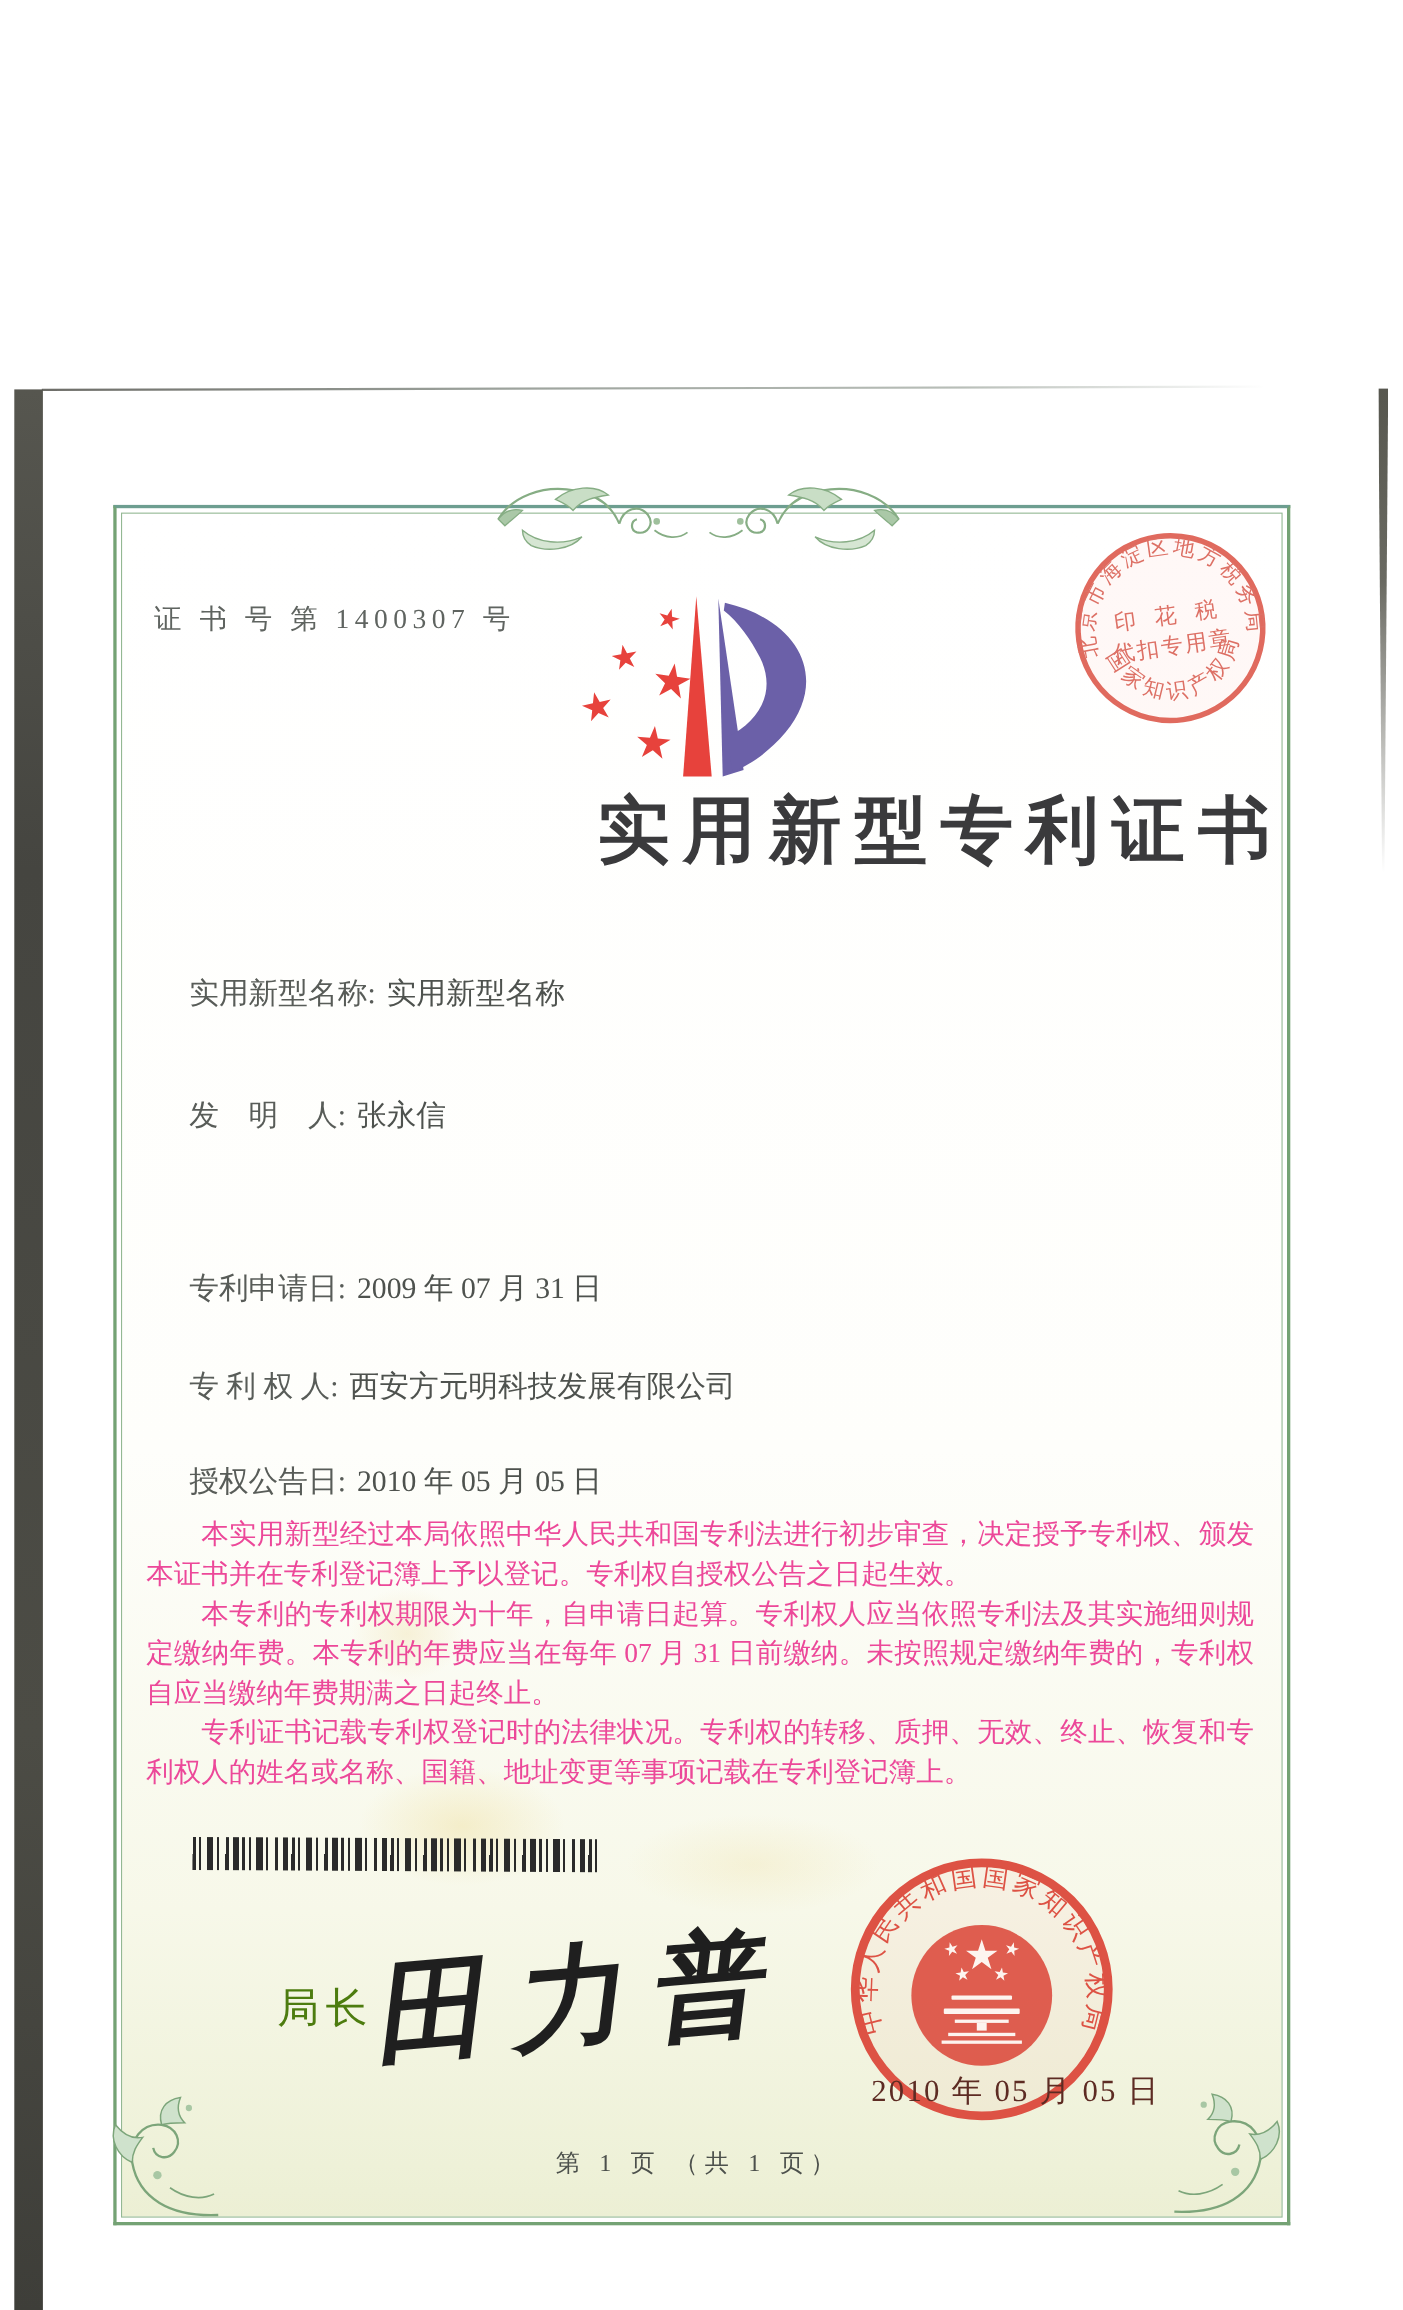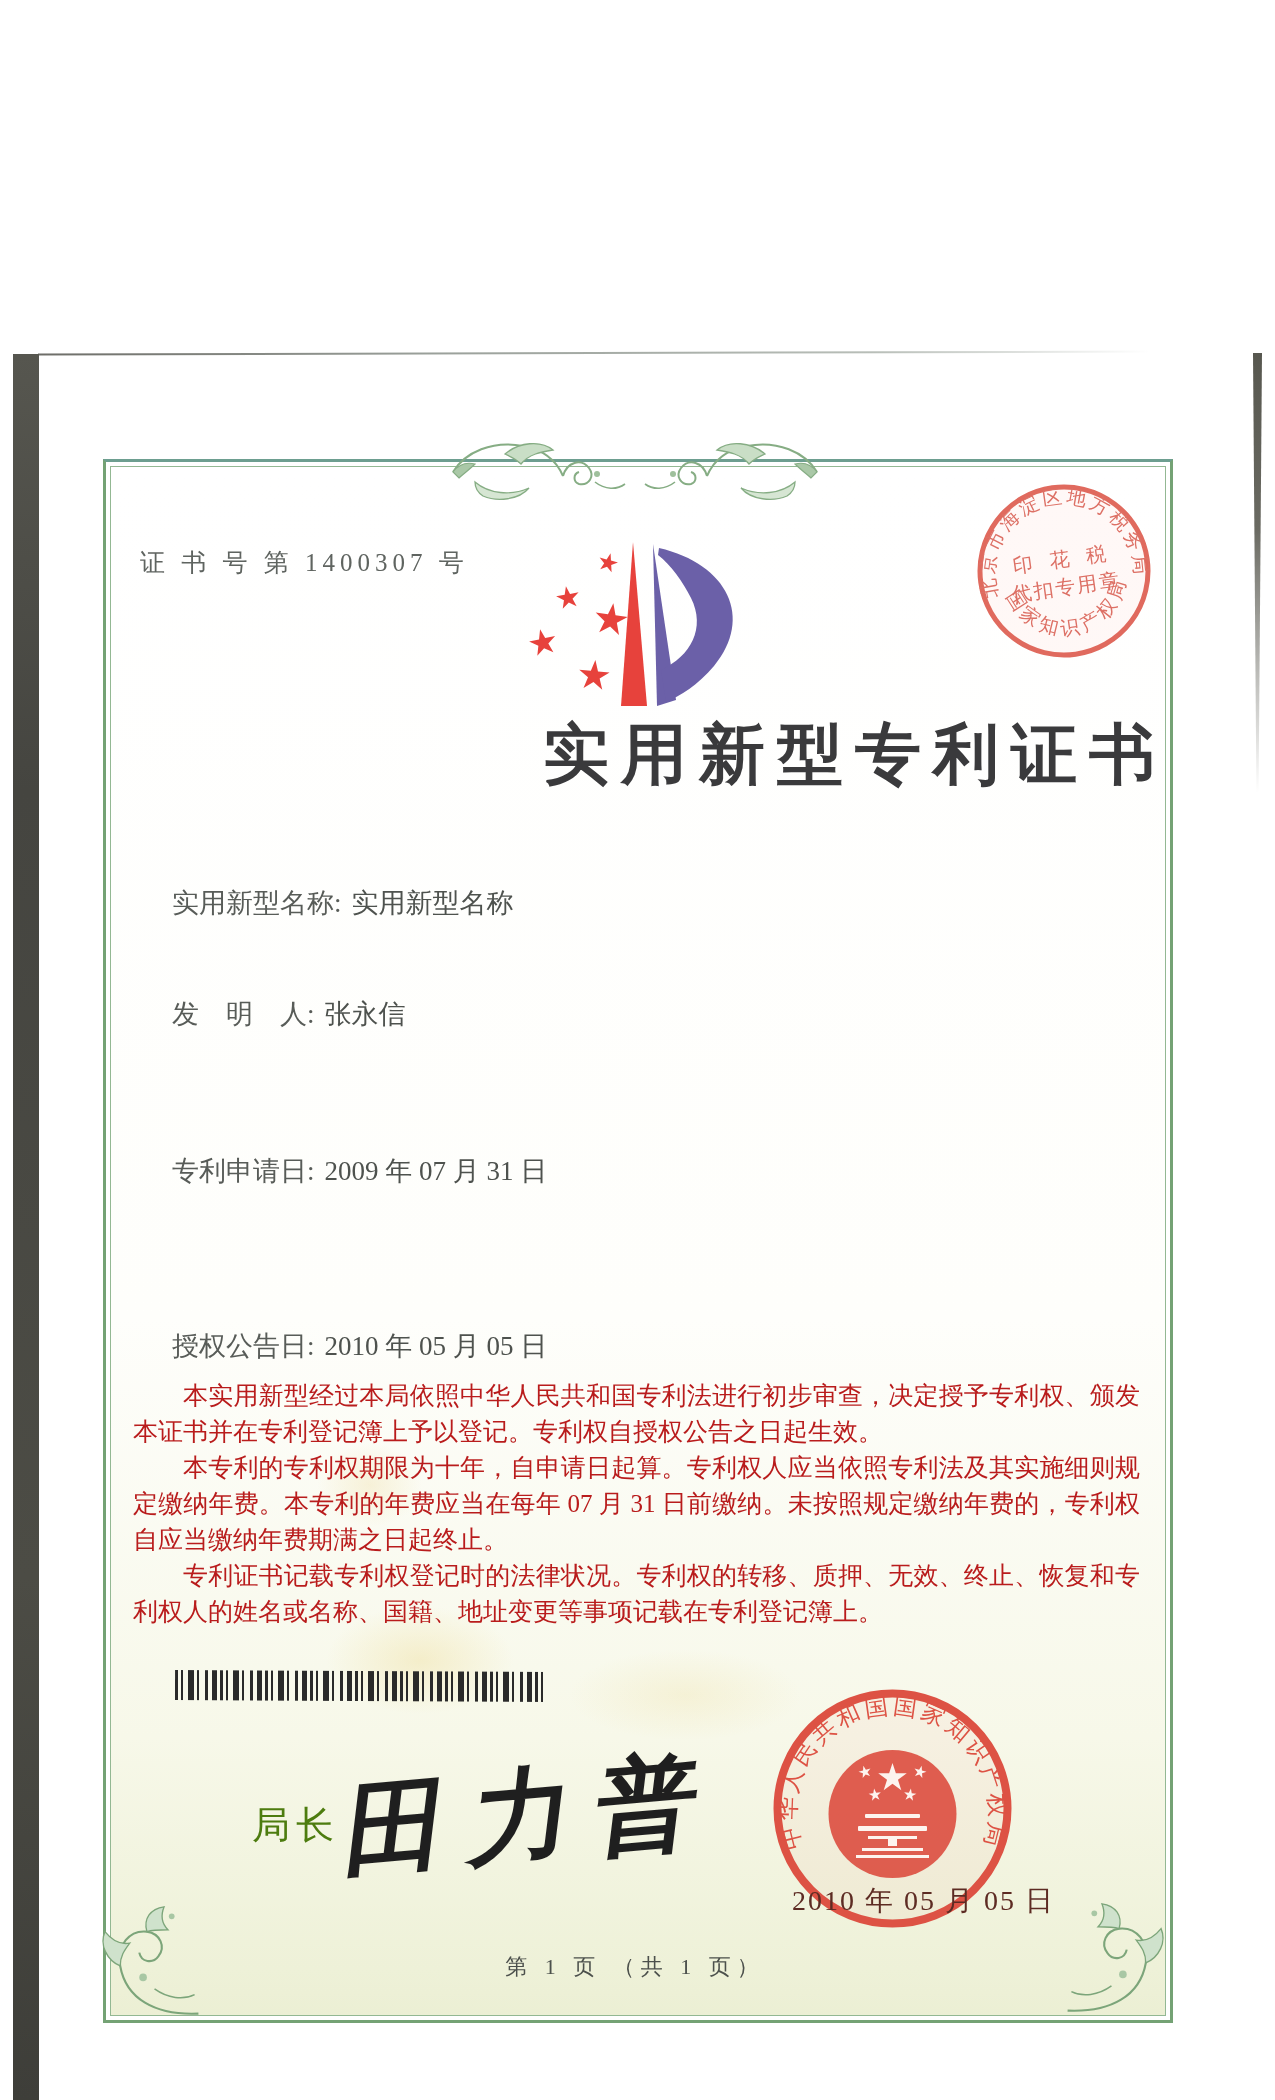--- a/index.html
+++ b/index.html
@@ -31,21 +31,21 @@
     background:radial-gradient(closest-side,rgba(236,216,150,0.30),rgba(236,216,150,0) 70%);}
   
   .cert-number{position:absolute;left:140px;top:508px;font-size:25px;letter-spacing:5px;color:#5f6460;margin-top:38px;}
   .logo{position:absolute;left:508px;top:538px;}
   .title{position:absolute;left:103px;top:710px;width:1064px;text-align:right;
     font-size:66px;font-weight:bold;letter-spacing:12px;color:#3a3a3c;}
   .field{position:absolute;left:172px;font-size:27px;white-space:nowrap;}
   .field .lbl{color:#585c58;}
   .field .val{color:#4e524e;margin-left:10px;}
   .bodytext{position:absolute;left:133px;top:1378px;width:1007px;font-size:25px;
-    line-height:36px;text-align:justify;color:#b91c1c;}
+    line-height:36px;text-align:justify;color:#ec4899;}
   .bodytext p{margin:0;text-indent:50px;}
   .barcode{position:absolute;left:175px;top:1671px;width:372px;height:30px;transform:rotate(0.3deg);
     background:repeating-linear-gradient(90deg,
       #2a2a2a 0 3px,transparent 3px 6px,#2a2a2a 6px 8px,transparent 8px 13px,
       #2a2a2a 13px 19px,transparent 19px 22px,#2a2a2a 22px 24px,transparent 24px 30px,
       #2a2a2a 30px 33px,transparent 33px 37px,#2a2a2a 37px 42px,transparent 42px 45px);}
   .director{position:absolute;left:252px;top:1800px;font-size:38px;letter-spacing:6px;color:#4d7c0f;}
   .signature{position:absolute;left:345px;top:1748px;font-size:102px;font-weight:bold;
     letter-spacing:24px;color:#1f1f1f;transform:rotate(-5deg) skewX(-12deg);white-space:nowrap;}
   .seal{position:absolute;left:770px;top:1686px;}
@@ -127,20 +127,23 @@
   <div class="title">实用新型专利证书</div>
 
   <div class="field" style="top:885px;">
     <span class="lbl">实用新型名称:</span><span class="val">实用新型名称</span>
   </div>
   <div class="field" style="top:975px;margin-top:21px;">
     <span class="lbl">发　明　人:</span><span class="val">张永信</span>
   </div>
   <div class="field" style="top:1153px;">
     <span class="lbl">专利申请日:</span><span class="val">2009 年 07 月 31 日</span>
+  </div>
+  <div class="field" style="top:1242px;">
+    <span class="lbl">专 利 权 人:</span><span class="val">西安方元明科技发展有限公司</span>
   </div>
   <div class="field" style="top:1328px;">
     <span class="lbl">授权公告日:</span><span class="val">2010 年 05 月 05 日</span>
   </div>
 
   <div class="bodytext">
     <p>本实用新型经过本局依照中华人民共和国专利法进行初步审查，决定授予专利权、颁发本证书并在专利登记簿上予以登记。专利权自授权公告之日起生效。</p>
     <p>本专利的专利权期限为十年，自申请日起算。专利权人应当依照专利法及其实施细则规定缴纳年费。本专利的年费应当在每年 07 月 31 日前缴纳。未按照规定缴纳年费的，专利权自应当缴纳年费期满之日起终止。</p>
     <p>专利证书记载专利权登记时的法律状况。专利权的转移、质押、无效、终止、恢复和专利权人的姓名或名称、国籍、地址变更等事项记载在专利登记簿上。</p>
   </div>

